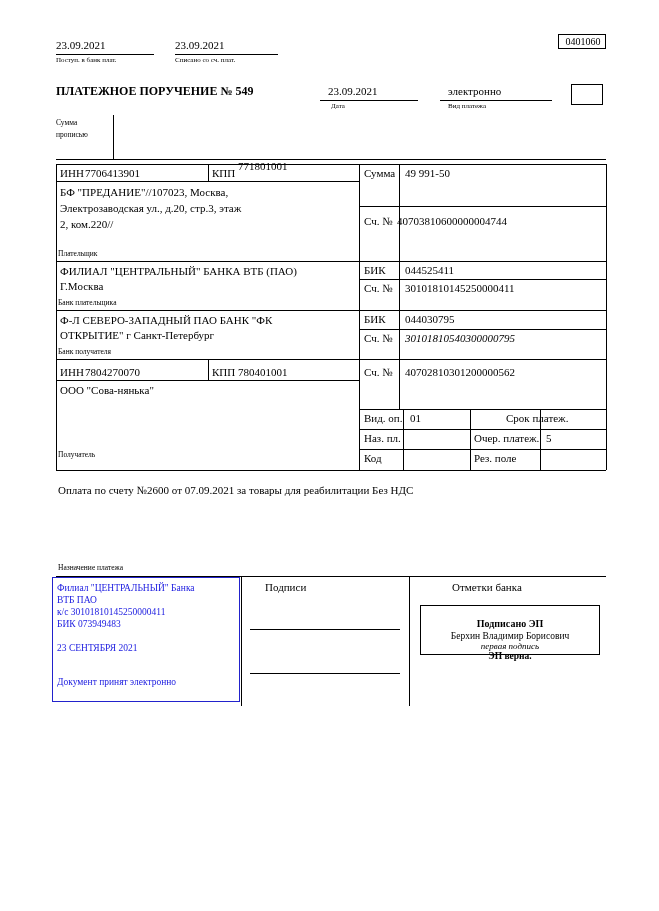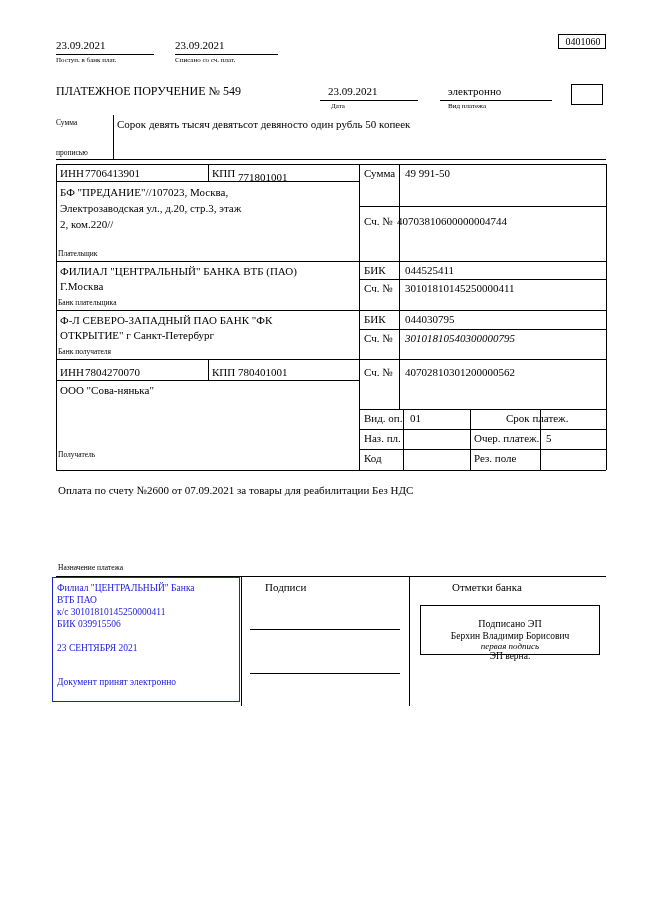--- a/index.html
+++ b/index.html
@@ -30,21 +30,21 @@
   }
   .lbl-tiny {
     font-size: 7px;
     font-family: "Liberation Serif", serif;
   }
   .txt {
     font-size: 11px;
     font-family: "Liberation Serif", serif;
     white-space: pre;
   }
-  .bold { font-weight: normal; }
+  .bold { font-weight: bold; }
   .line { background: #000; position: absolute; }
   .hline { height: 1px; }
   .vline { width: 1px; }
   .box {
     position: absolute;
     border: 1px solid #000;
     box-sizing: border-box;
   }
   .stamp {
     position: absolute;
@@ -89,34 +89,33 @@
   <div class="line hline" style="left:320px; top:100px; width:98px;"></div>
   <div class="abs lbl-tiny" style="left:331px; top:102px;">Дата</div>
 
   <div class="abs txt" style="left:448px; top:85px;">электронно</div>
   <div class="line hline" style="left:440px; top:100px; width:112px;"></div>
   <div class="abs lbl-tiny" style="left:448px; top:102px;">Вид платежа</div>
 
   <div class="box" style="left:571px; top:84px; width:32px; height:21px;"></div>
 
   <div class="abs lbl-small" style="left:56px; top:118px;">Сумма</div>
-  <div class="abs lbl-small" style="left:56px; top:148px;">прописью</div>
+  <div class="abs lbl-small" style="left:56px; top:130px;">прописью</div>
   <div class="line vline" style="left:113px; top:115px; height:44px;"></div>
-  <div class="abs txt" style="left:117px; top:118px;">Сорок девять тысяч девятьсот девяносто один рубль 50 копеек</div>
   <div class="line hline" style="left:56px; top:159px; width:550px;"></div>
 
   <div class="line vline" style="left:56px; top:164px; height:306px;"></div>
   <div class="line vline" style="left:606px; top:164px; height:306px;"></div>
 
   <div class="line hline" style="left:56px; top:164px; width:550px;"></div>
   <div class="abs txt" style="left:60px; top:167px;">ИНН</div>
   <div class="abs txt" style="left:85px; top:167px;">7706413901</div>
   <div class="line vline" style="left:208px; top:164px; height:17px;"></div>
   <div class="abs txt" style="left:212px; top:167px;">КПП</div>
-  <div class="abs txt" style="left:238px; top:171px;">771801001</div>
+  <div class="abs txt" style="left:238px; top:160px;">771801001</div>
   <div class="line hline" style="left:56px; top:181px; width:303px;"></div>
 
   <div class="abs txt" style="left:60px; top:184px; line-height:16px;">БФ "ПРЕДАНИЕ"//107023, Москва,
 Электрозаводская ул., д.20, стр.3, этаж
 2, ком.220//</div>
   <div class="abs lbl-small" style="left:58px; top:249px;">Плательщик</div>
   <div class="line hline" style="left:56px; top:261px; width:303px;"></div>
 
   <div class="line vline" style="left:359px; top:164px; height:306px;"></div>
   <div class="abs txt" style="left:364px; top:167px;">Сумма</div>
@@ -202,21 +201,21 @@
   <div class="abs txt" style="left:265px; top:581px;">Подписи</div>
   <div class="abs txt" style="left:452px; top:581px;">Отметки банка</div>
 
   <div class="line hline" style="left:250px; top:629px; width:150px; background:#000;"></div>
   <div class="line hline" style="left:250px; top:673px; width:150px; background:#000;"></div>
 
   <div class="stamp" style="left:52px; top:577px; width:188px; height:125px;">
     <div>Филиал "ЦЕНТРАЛЬНЫЙ" Банка</div>
     <div>ВТБ ПАО</div>
     <div>к/с 30101810145250000411</div>
-    <div>БИК 039915506</div>
+    <div>БИК 073949483</div>
     <div style="height:12px;"></div>
     <div>23 СЕНТЯБРЯ 2021</div>
     <div style="height:22px;"></div>
     <div>Документ принят электронно</div>
   </div>
 
   <div class="esign" style="left:420px; top:605px; width:180px; height:50px;">
     <div class="bold" style="font-size:10px; margin-top:12px;">Подписано ЭП</div>
     <div style="font-size:9.5px; margin-top:2px;">Берхин Владимир Борисович</div>
     <div class="italic" style="font-size:9px;">первая подпись</div>

